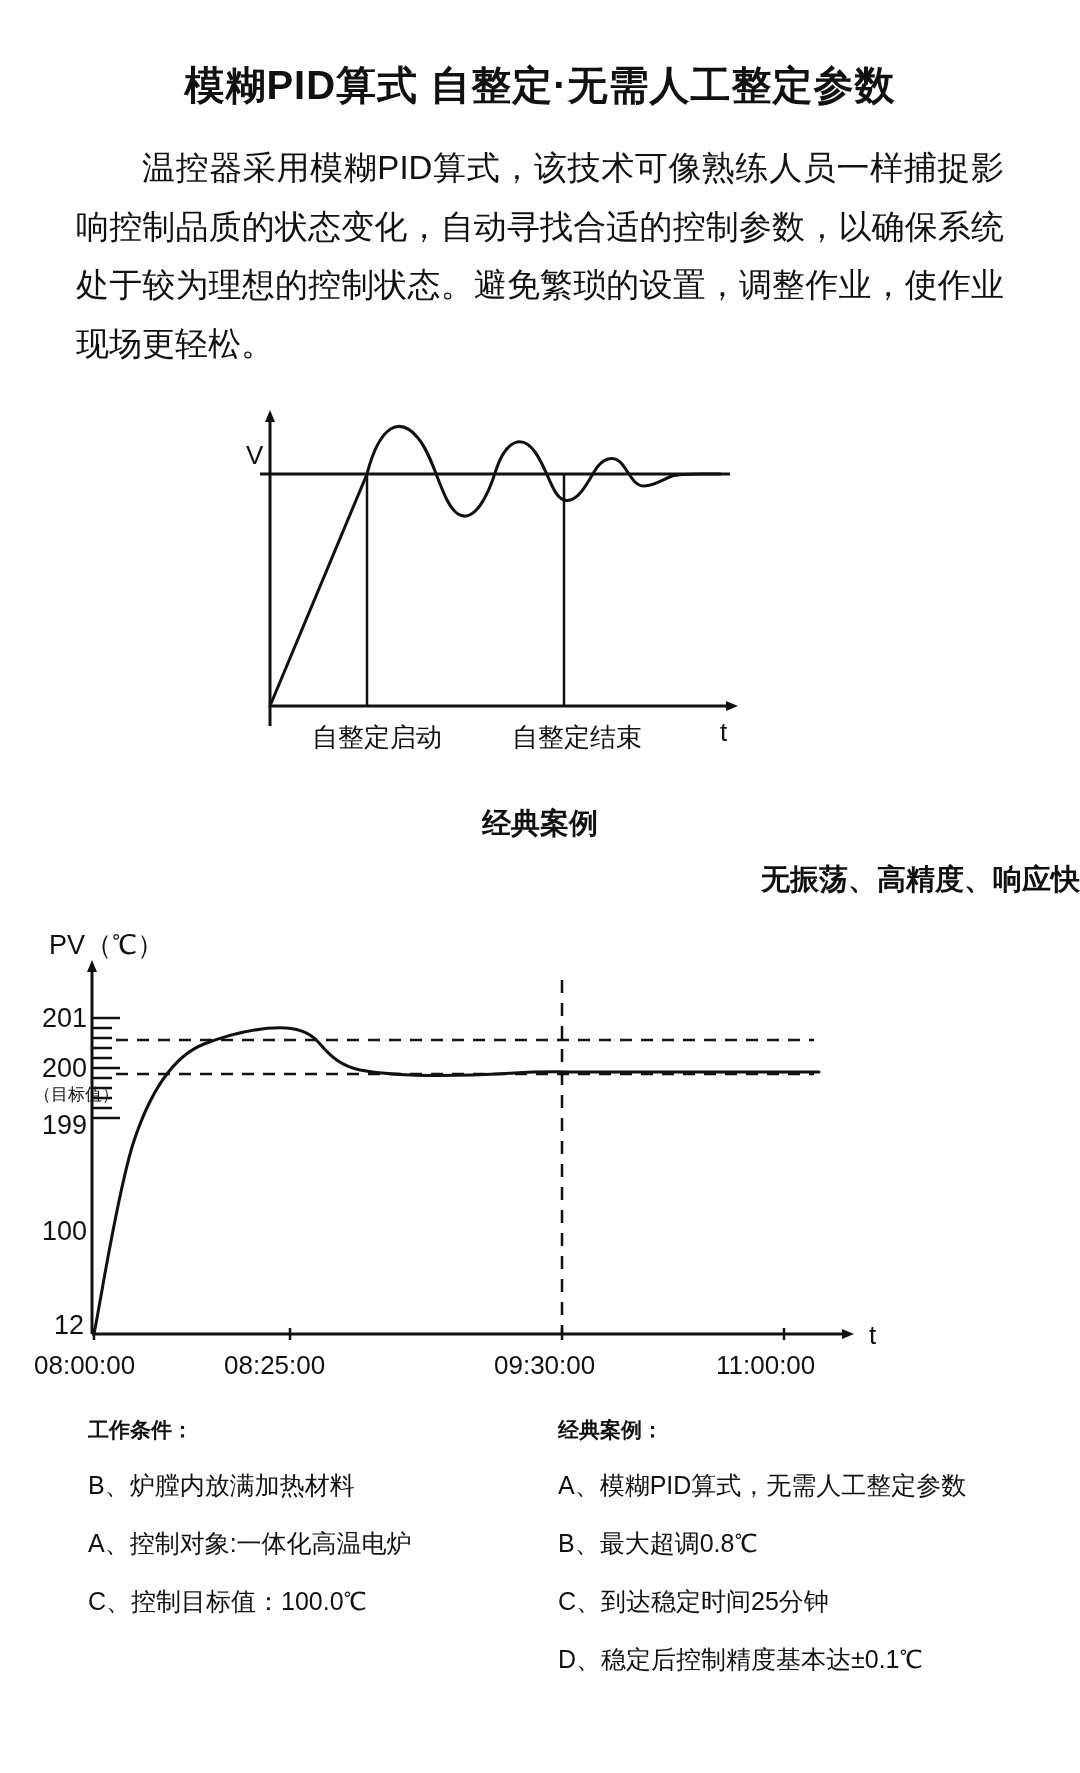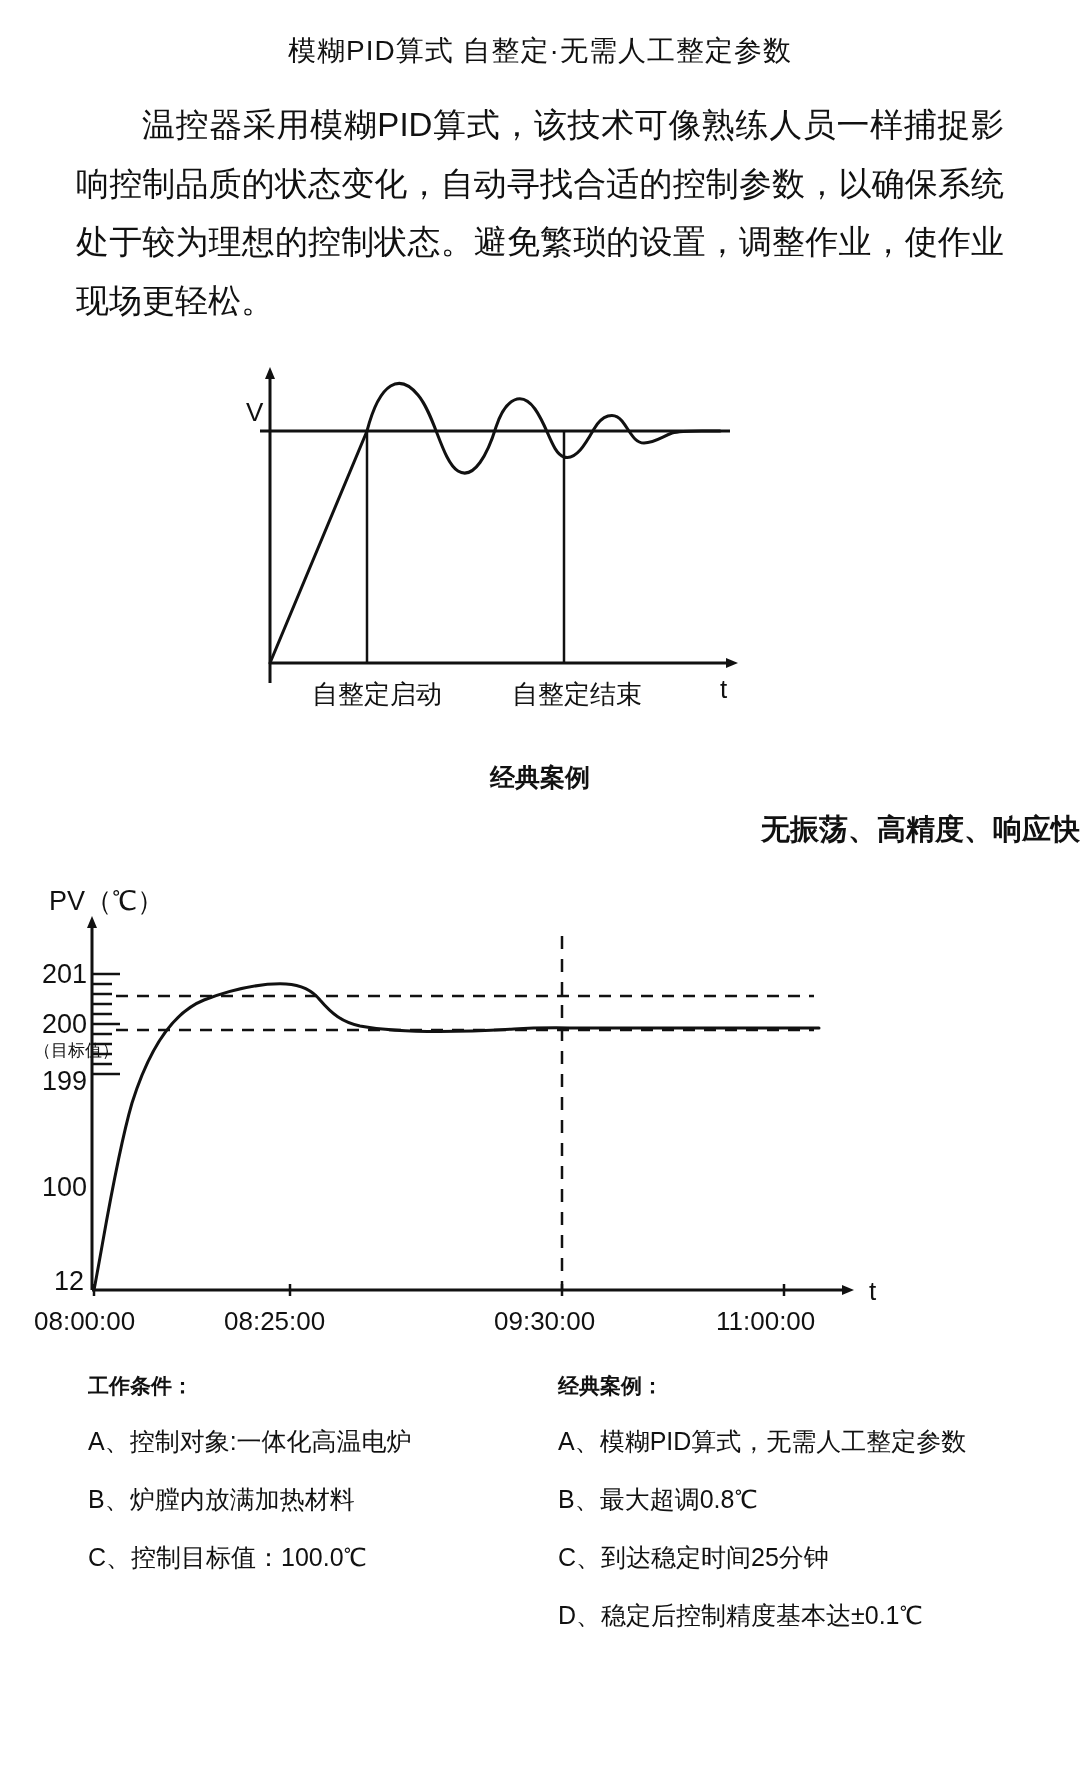--- a/index.html
+++ b/index.html
@@ -16,24 +16,24 @@
     overflow: hidden;
   }
   .page {
     width: 1080px;
     height: 1773px;
     position: relative;
     box-sizing: border-box;
   }
   .title {
     text-align: center;
-    font-size: 28px;
-    font-weight: normal;
+    font-size: 40px;
+    font-weight: bold;
     letter-spacing: 1px;
-    margin-top: 32px;
+    margin-top: 58px;
     color: #111;
   }
   .intro {
     margin: 26px 76px 0 76px;
     font-size: 33px;
     line-height: 1.78;
     text-align: justify;
     text-indent: 2em;
     color: #111;
   }
@@ -41,38 +41,38 @@
   .diagram1 {
     position: relative;
     width: 1080px;
     height: 380px;
     margin-top: 22px;
   }
   .diagram1 svg { display: block; margin: 0 auto; }
   
   .section-title {
     text-align: center;
-    font-size: 25px;
+    font-size: 29px;
     font-weight: bold;
     margin-top: 28px;
     color: #111;
   }
   .section-sub {
     text-align: right;
     font-size: 29px;
     font-weight: bold;
     margin-top: 16px;
     color: #111;
   }
   
   .chart-wrap {
     position: relative;
     width: 948px;
     height: 470px;
-    margin-top: 28px;
+    margin-top: 22px;
   }
   .chart-wrap svg { display: block; margin: 0 auto; }
   
   .bottom {
     display: flex;
     margin-top: 24px;
     padding: 0 82px 0 88px;
     box-sizing: border-box;
   }
   .col { flex: 1; }
@@ -182,22 +182,22 @@
       <text x="470" y="452" font-size="26" fill="#111">09:30:00</text>
       <text x="692" y="452" font-size="26" fill="#111">11:00:00</text>
       <text x="845" y="422" font-size="26" fill="#111">t</text>
     </svg>
   </div>
 
   <div class="bottom">
     <div class="col left">
       <h4>工作条件：</h4>
       <ul>
+        <li>B、炉膛内放满加热材料</li>
         <li>A、控制对象:一体化高温电炉</li>
-        <li>B、炉膛内放满加热材料</li>
         <li>C、控制目标值：100.0℃</li>
       </ul>
     </div>
     <div class="col right">
       <h4>经典案例：</h4>
       <ul>
         <li>A、模糊PID算式，无需人工整定参数</li>
         <li>B、最大超调0.8℃</li>
         <li>C、到达稳定时间25分钟</li>
         <li>D、稳定后控制精度基本达±0.1℃</li>

